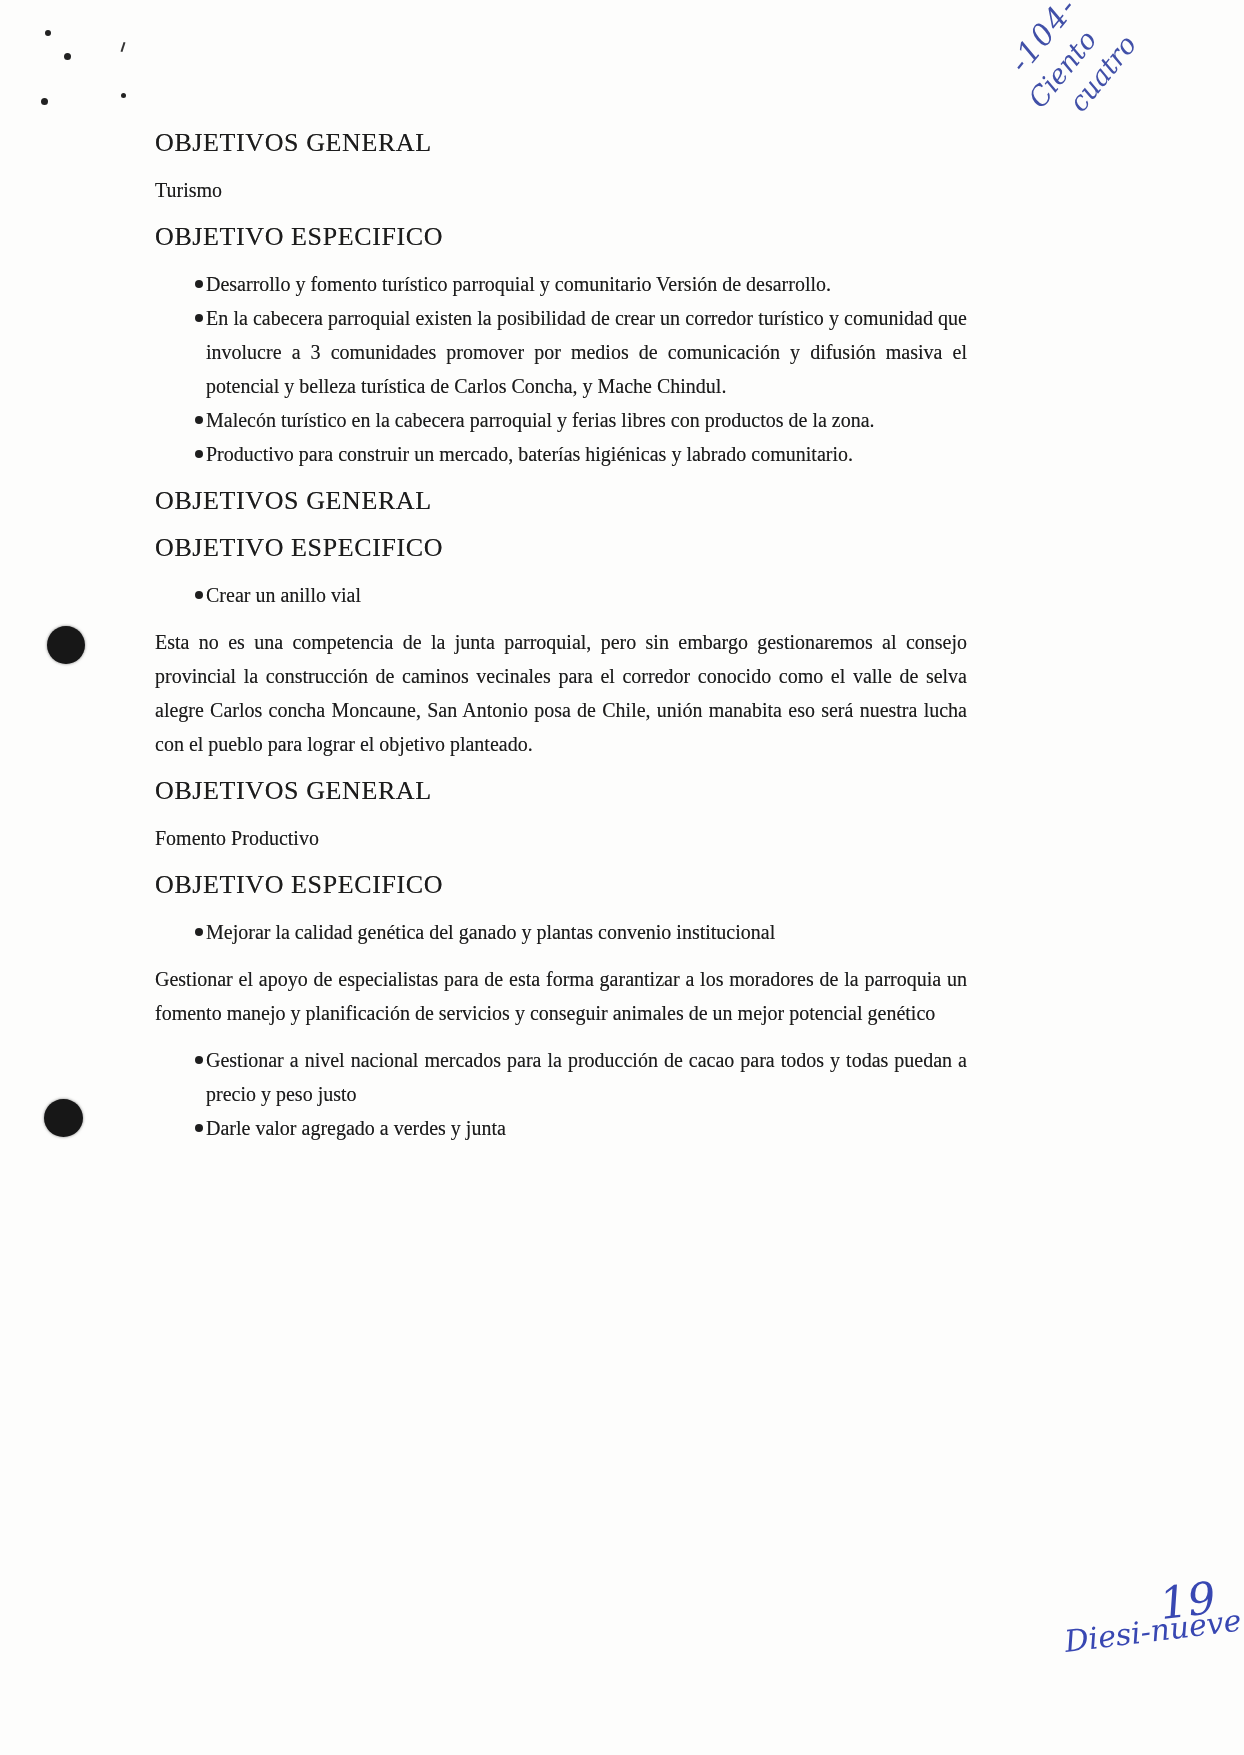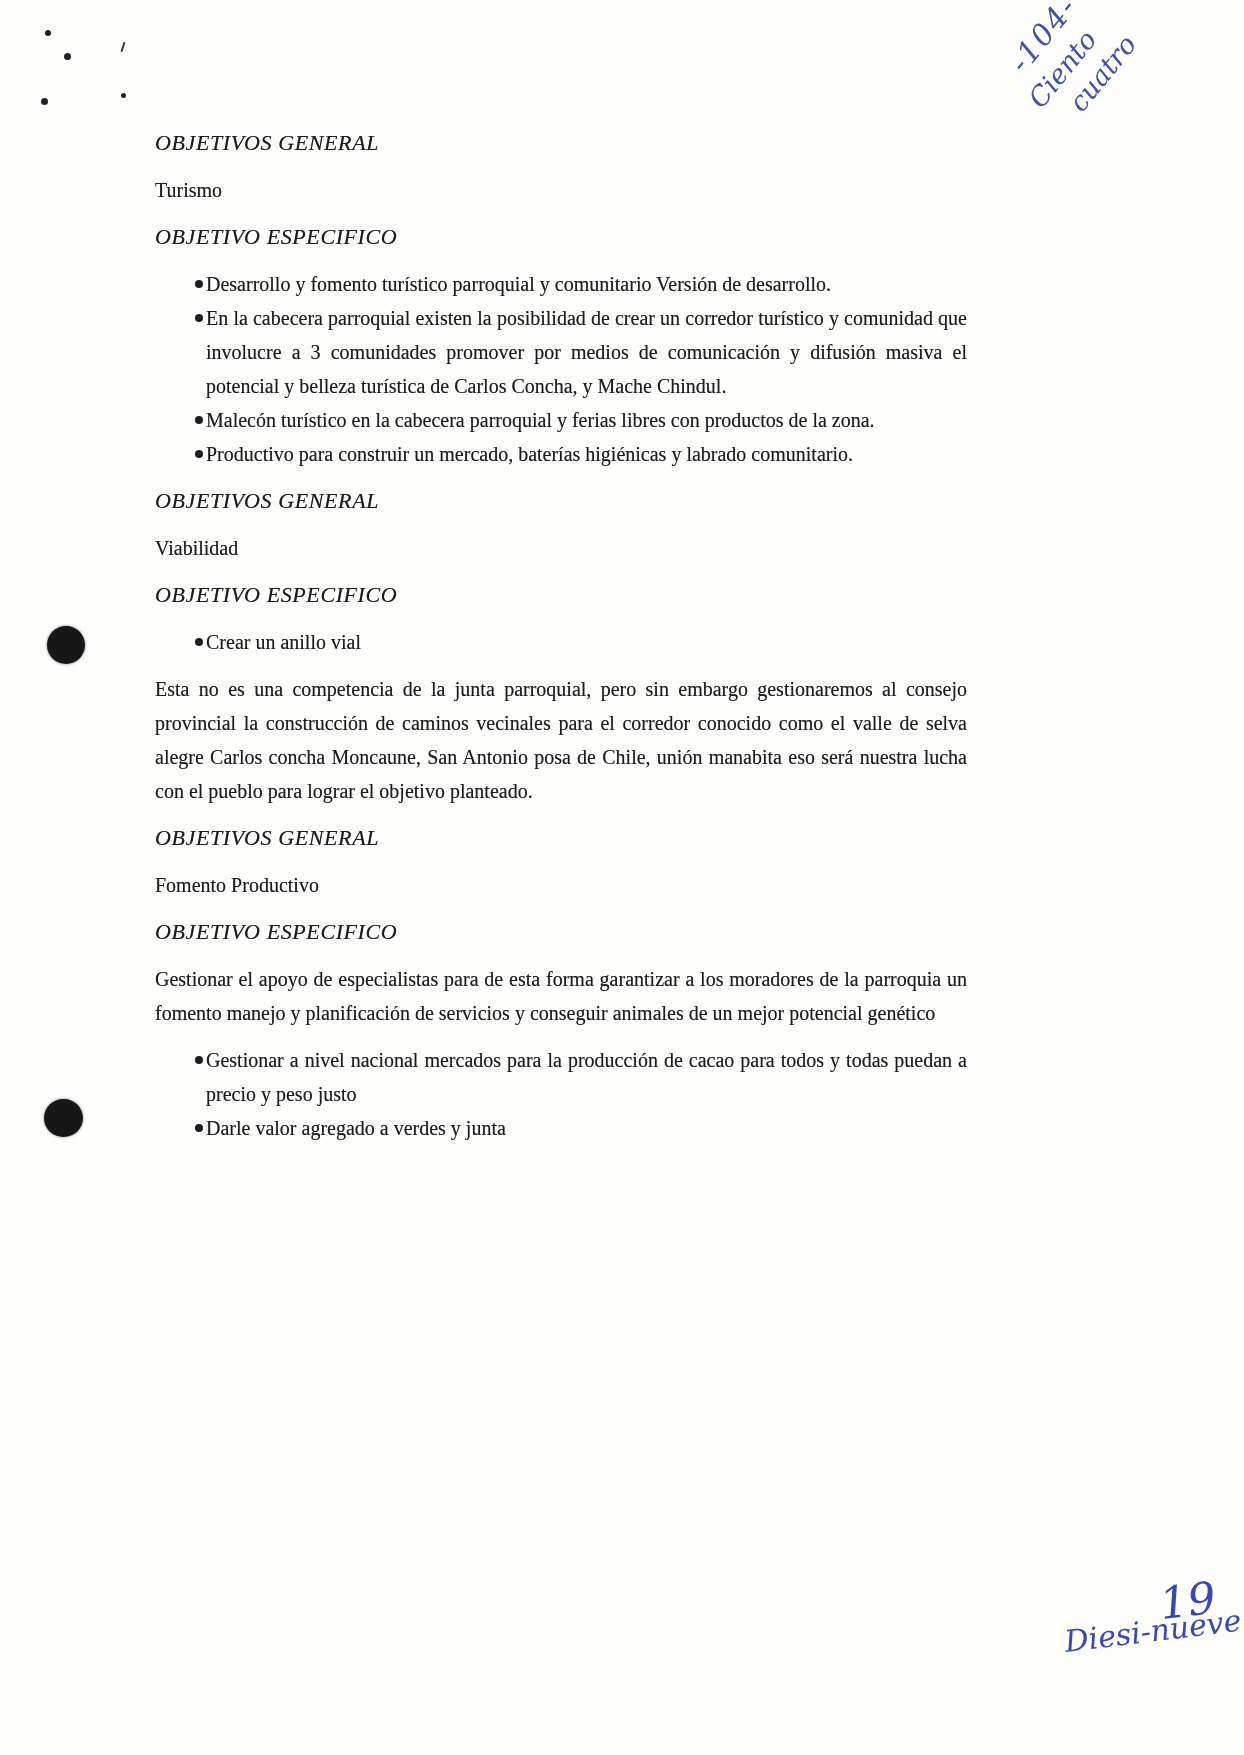--- a/index.html
+++ b/index.html
@@ -11,24 +11,23 @@
     overflow:hidden;
     font-family:"Liberation Serif", serif;
     color:#1c1c1c;
   }
   
   .content{
     position:absolute;left:155px;top:126px;width:812px;
     font-size:20px;line-height:34px;
   }
   .content h2{
-    font-size:22px;font-weight:400;margin:0 0 13px;
+    font-size:26px;font-weight:400;margin:0 0 13px;
     letter-spacing:.6px;line-height:34px;
     text-shadow:0 0 .5px rgba(0,0,0,.55);
-    font-style:italic;
   }
   .content p{
     margin:0 0 13px;line-height:34px;
     text-shadow:0 0 .5px rgba(0,0,0,.45);
   }
   .just{text-align:justify;}
   .bullets{margin:0 0 13px;}
   .bullet{display:flex;gap:3px;padding-left:40px;}
   .bullet .dot{
     flex:0 0 auto;width:8px;height:8px;border-radius:50%;
@@ -106,37 +105,42 @@
         <span class="btxt">Malecón turístico en la cabecera parroquial y ferias libres con productos de la zona.</span>
       </div>
       <div class="bullet">
         <span class="dot"></span>
         <span class="btxt">Productivo para construir un mercado, baterías higiénicas y labrado comunitario.</span>
       </div>
     </div>
 
 
     <h2>OBJETIVOS GENERAL</h2>
-    <p>Viabilidad</p>
     <h2>OBJETIVO ESPECIFICO</h2>
 
     <div class="bullets">
       <div class="bullet">
         <span class="dot"></span>
         <span class="btxt">Crear un anillo vial</span>
       </div>
     </div>
 
     <p class="just">Esta no es una competencia de la junta parroquial, pero sin embargo gestionaremos al consejo provincial la construcción de caminos vecinales para el corredor conocido como el valle de selva alegre Carlos concha Moncaune, San Antonio posa de Chile, unión manabita eso será nuestra lucha con el pueblo para lograr el objetivo planteado.</p>
 
 
     <h2>OBJETIVOS GENERAL</h2>
     <p>Fomento Productivo</p>
     <h2>OBJETIVO ESPECIFICO</h2>
 
+    <div class="bullets">
+      <div class="bullet">
+        <span class="dot"></span>
+        <span class="btxt">Mejorar la calidad genética del ganado y plantas convenio institucional</span>
+      </div>
+    </div>
 
     <p class="just">Gestionar el apoyo de especialistas para de esta forma garantizar a los moradores de la parroquia un fomento manejo y planificación de servicios y conseguir animales de un mejor potencial genético</p>
 
     <div class="bullets">
       <div class="bullet">
         <span class="dot"></span>
         <span class="btxt">Gestionar a nivel nacional mercados para la producción de cacao para todos y todas puedan a precio y peso justo</span>
       </div>
       <div class="bullet">
         <span class="dot"></span>

